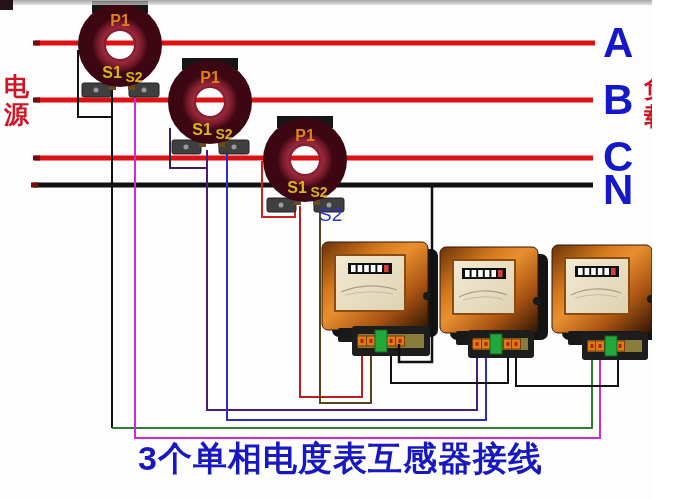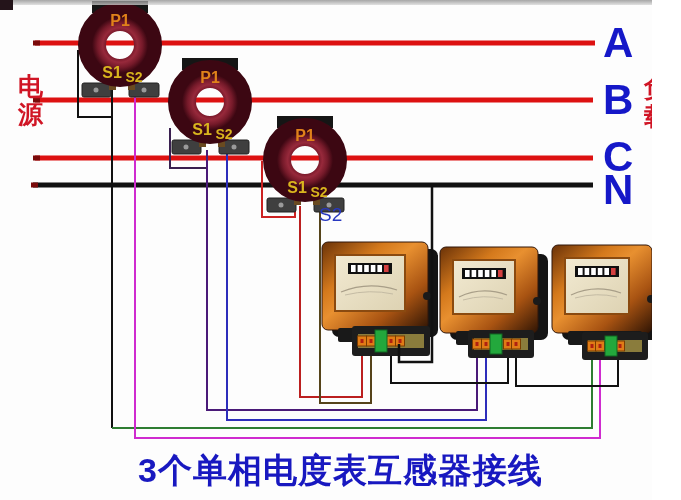--- a/index.html
+++ b/index.html
@@ -5,25 +5,25 @@
   html,body{margin:0;padding:0;background:#ffffff;}
   .stage{position:relative;width:652px;height:500px;background:#fdfdfd;overflow:hidden;
          font-family:"Liberation Sans",sans-serif;}
   .stage svg{position:absolute;left:0;top:0;}
   .top-smudge{position:absolute;left:0;top:0;width:681px;height:5px;
               background:linear-gradient(#8a8a8a,#d8d8d8);opacity:.75;}
   .corner-mark{position:absolute;left:0;top:0;width:13px;height:10px;background:#24141a;}
   .txt{position:absolute;white-space:pre;}
   .note{left:174px;top:10px;font-size:17px;color:#2030b0;letter-spacing:.5px;}
   .source{left:4px;top:72px;width:29px;font-size:25px;font-weight:bold;color:#d01525;
-          word-break:break-all;line-height:1.12;white-space:normal;margin-left:14px;}
+          word-break:break-all;line-height:1.12;white-space:normal;}
   .load{left:644px;top:74px;width:29px;font-size:25px;font-weight:bold;color:#d01525;
         word-break:break-all;line-height:1.12;white-space:normal;}
   .s2note{left:319px;top:204px;font-size:19px;color:#2838c0;}
-  .title{left:0;top:448px;width:681px;text-align:center;font-size:34px;font-weight:bold;
+  .title{left:0;top:436px;width:681px;text-align:center;font-size:34px;font-weight:bold;
          color:#1818c0;letter-spacing:1px;}
   .bus-label{position:absolute;font-size:42px;font-weight:bold;color:#1518c8;line-height:1;}
 </style>
 </head>
 <body>
 
 <div class="stage">
   <svg id="diagram" width="681" height="500" viewBox="0 0 681 500">
     <defs>
       <radialGradient id="ctg">

